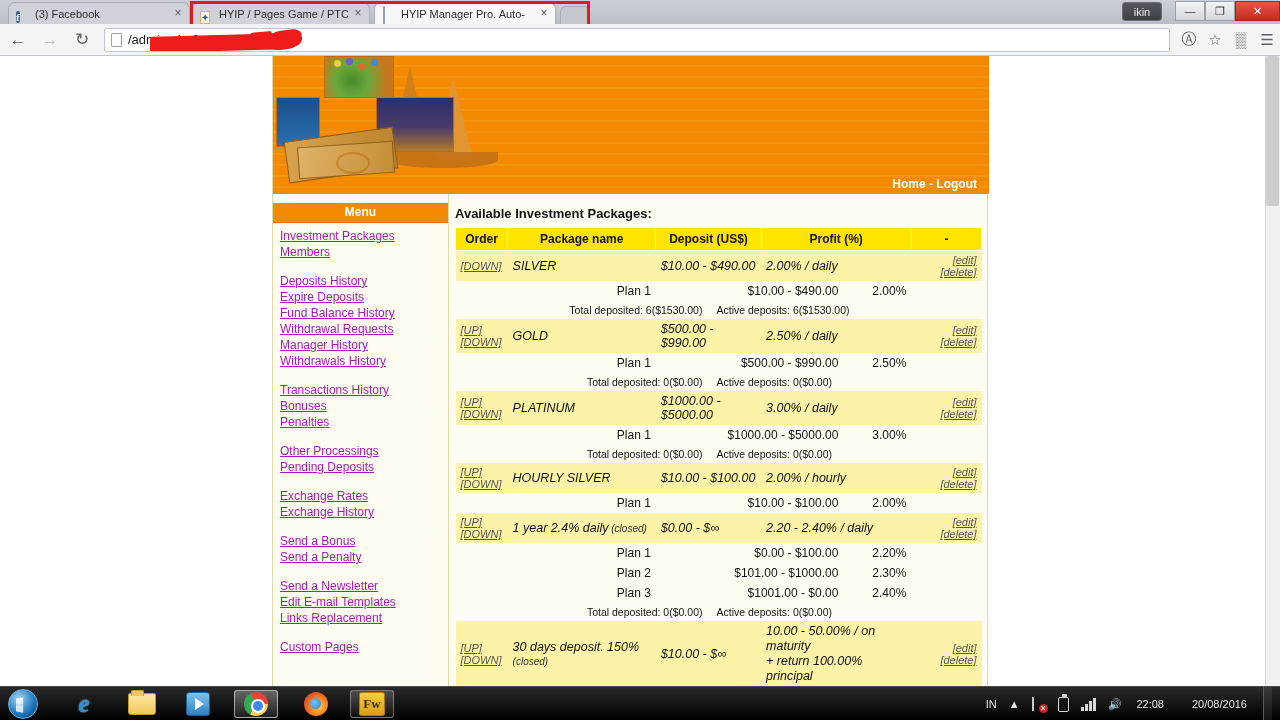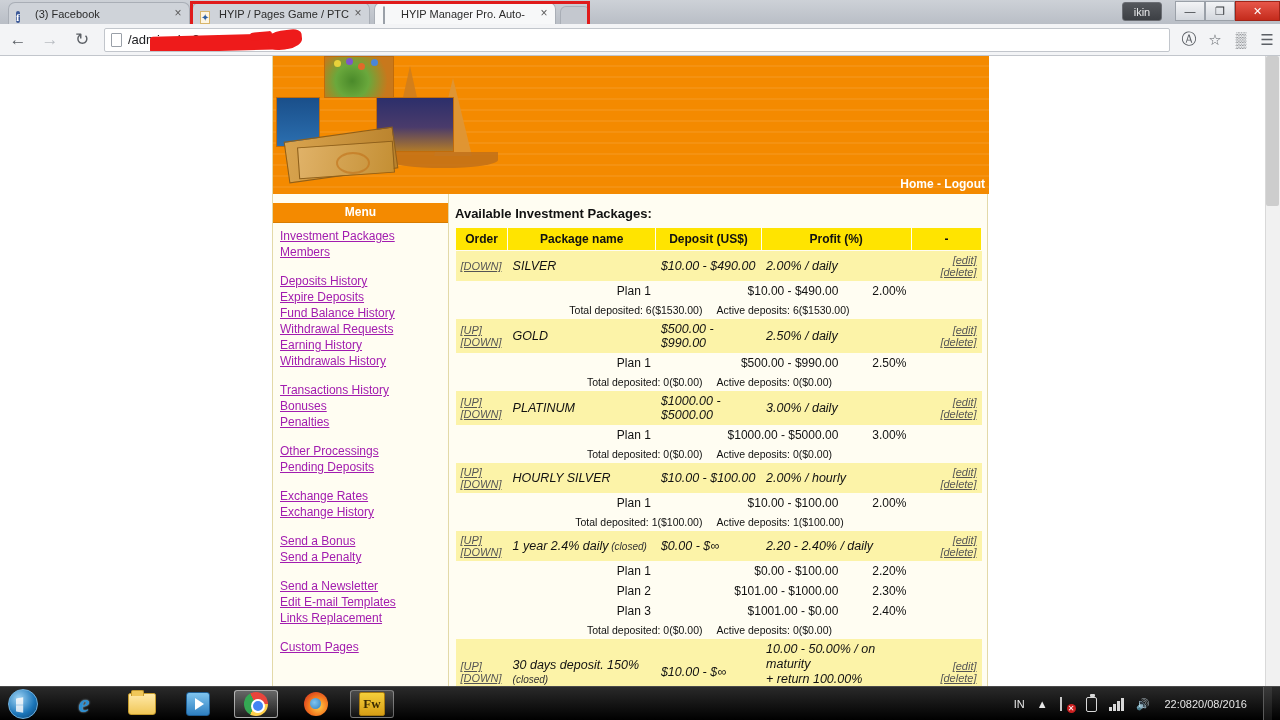--- a/index.html
+++ b/index.html
@@ -267,21 +267,21 @@
     background: rgba(190,110,25,0.8);
     border-radius: 0 0 60% 60%;
   }
   #collage-coin {
     position: absolute; left: 60px; top: 96px;
     width: 34px; height: 22px;
     border: 2px solid rgba(193,113,25,0.6);
     border-radius: 50%;
   }
   #banner-links {
-    position: absolute; right: 4px; bottom: 3px;
+    position: absolute; right: 12px; bottom: 3px;
     font-size: 12px; font-weight: bold; color: #ffffff;
     z-index: 5;
   }
   #banner-links a { color: #ffffff; text-decoration: none; }
 
   
   #site-body {
     display: flex;
     align-items: flex-start;
     padding: 0;
@@ -476,21 +476,21 @@
     font-family: "Liberation Serif", serif;
     display: flex; align-items: center; justify-content: center;
   }
 
   #tray {
     position: absolute; right: 8px; top: 0;
     height: 34px; display: flex; align-items: center;
     color: #e6e6e6; font-size: 11px;
   }
   .tray-item { margin: 0 6px; display: flex; align-items: center; }
-  #tray-clock { text-align: right; line-height: 13px; margin-left: 8px; }
+  #tray-clock { text-align: right; line-height: 13px; margin-left: 8px; gap: 28px; }
   #show-desktop {
     width: 9px; height: 34px;
     background: linear-gradient(#3a3a3a,#111);
     border-left: 1px solid #5a5a5a; margin-left: 10px;
   }
   .tray-network { display: flex; align-items: flex-end; height: 13px; }
   .tray-network i { display: block; width: 3px; margin-right: 1px; background: #d8d8d8; }
   .tray-battery {
     width: 11px; height: 15px;
     border: 1.5px solid #d8d8d8; border-radius: 2px; position: relative;
@@ -606,21 +606,21 @@
         <div id="sidebar">
           <div id="menu-heading">Menu</div>
           <div id="menu-list">
               <a class="menu-link" href="#">Investment Packages</a>
               <a class="menu-link" href="#">Members</a>
               <div class="menu-gap"></div>
               <a class="menu-link" href="#">Deposits History</a>
               <a class="menu-link" href="#">Expire Deposits</a>
               <a class="menu-link" href="#">Fund Balance History</a>
               <a class="menu-link" href="#">Withdrawal Requests</a>
-              <a class="menu-link" href="#">Earning History</a>
+              <a class="menu-link" href="#">Manager History</a>
               <a class="menu-link" href="#">Withdrawals History</a>
               <div class="menu-gap"></div>
               <a class="menu-link" href="#">Transactions History</a>
               <a class="menu-link" href="#">Bonuses</a>
               <a class="menu-link" href="#">Penalties</a>
               <div class="menu-gap"></div>
               <a class="menu-link" href="#">Other Processings</a>
               <a class="menu-link" href="#">Pending Deposits</a>
               <div class="menu-gap"></div>
               <a class="menu-link" href="#">Exchange Rates</a>
@@ -748,25 +748,20 @@
                     <a href="#">[edit]</a>
                     <a href="#">[delete]</a>
                   </td>
                 </tr>
                 <tr class="plan-row">
                   <td></td>
                   <td class="plan-label">Plan 1</td>
                   <td class="plan-range" colspan="2"><span>$10.00 - $100.00</span><span style="display: inline-block; width: 34px;"></span><span>2.00%</span></td>
                   <td></td>
                 </tr>
-                <tr class="totals-row">
-                  <td></td>
-                  <td class="totals-cell" colspan="3"><span>Total deposited: </span><span>1($100.00)</span><span class="sep"></span><span>Active deposits: </span><span>1($100.00)</span></td>
-                  <td></td>
-                </tr>
                 <tr class="pkg-row">
                   <td class="order-links">
                     <a href="#">[UP]</a>
                     <a href="#">[DOWN]</a>
                   </td>
                   <td class="pkg-name"><span>1 year 2.4% daily</span><span class="closed-tag"> (closed)</span></td>
                   <td class="deposit-cell">$0.00 - $∞</td>
                   <td class="profit-cell">
                     <div>2.20 - 2.40% / daily</div>
                   </td>

